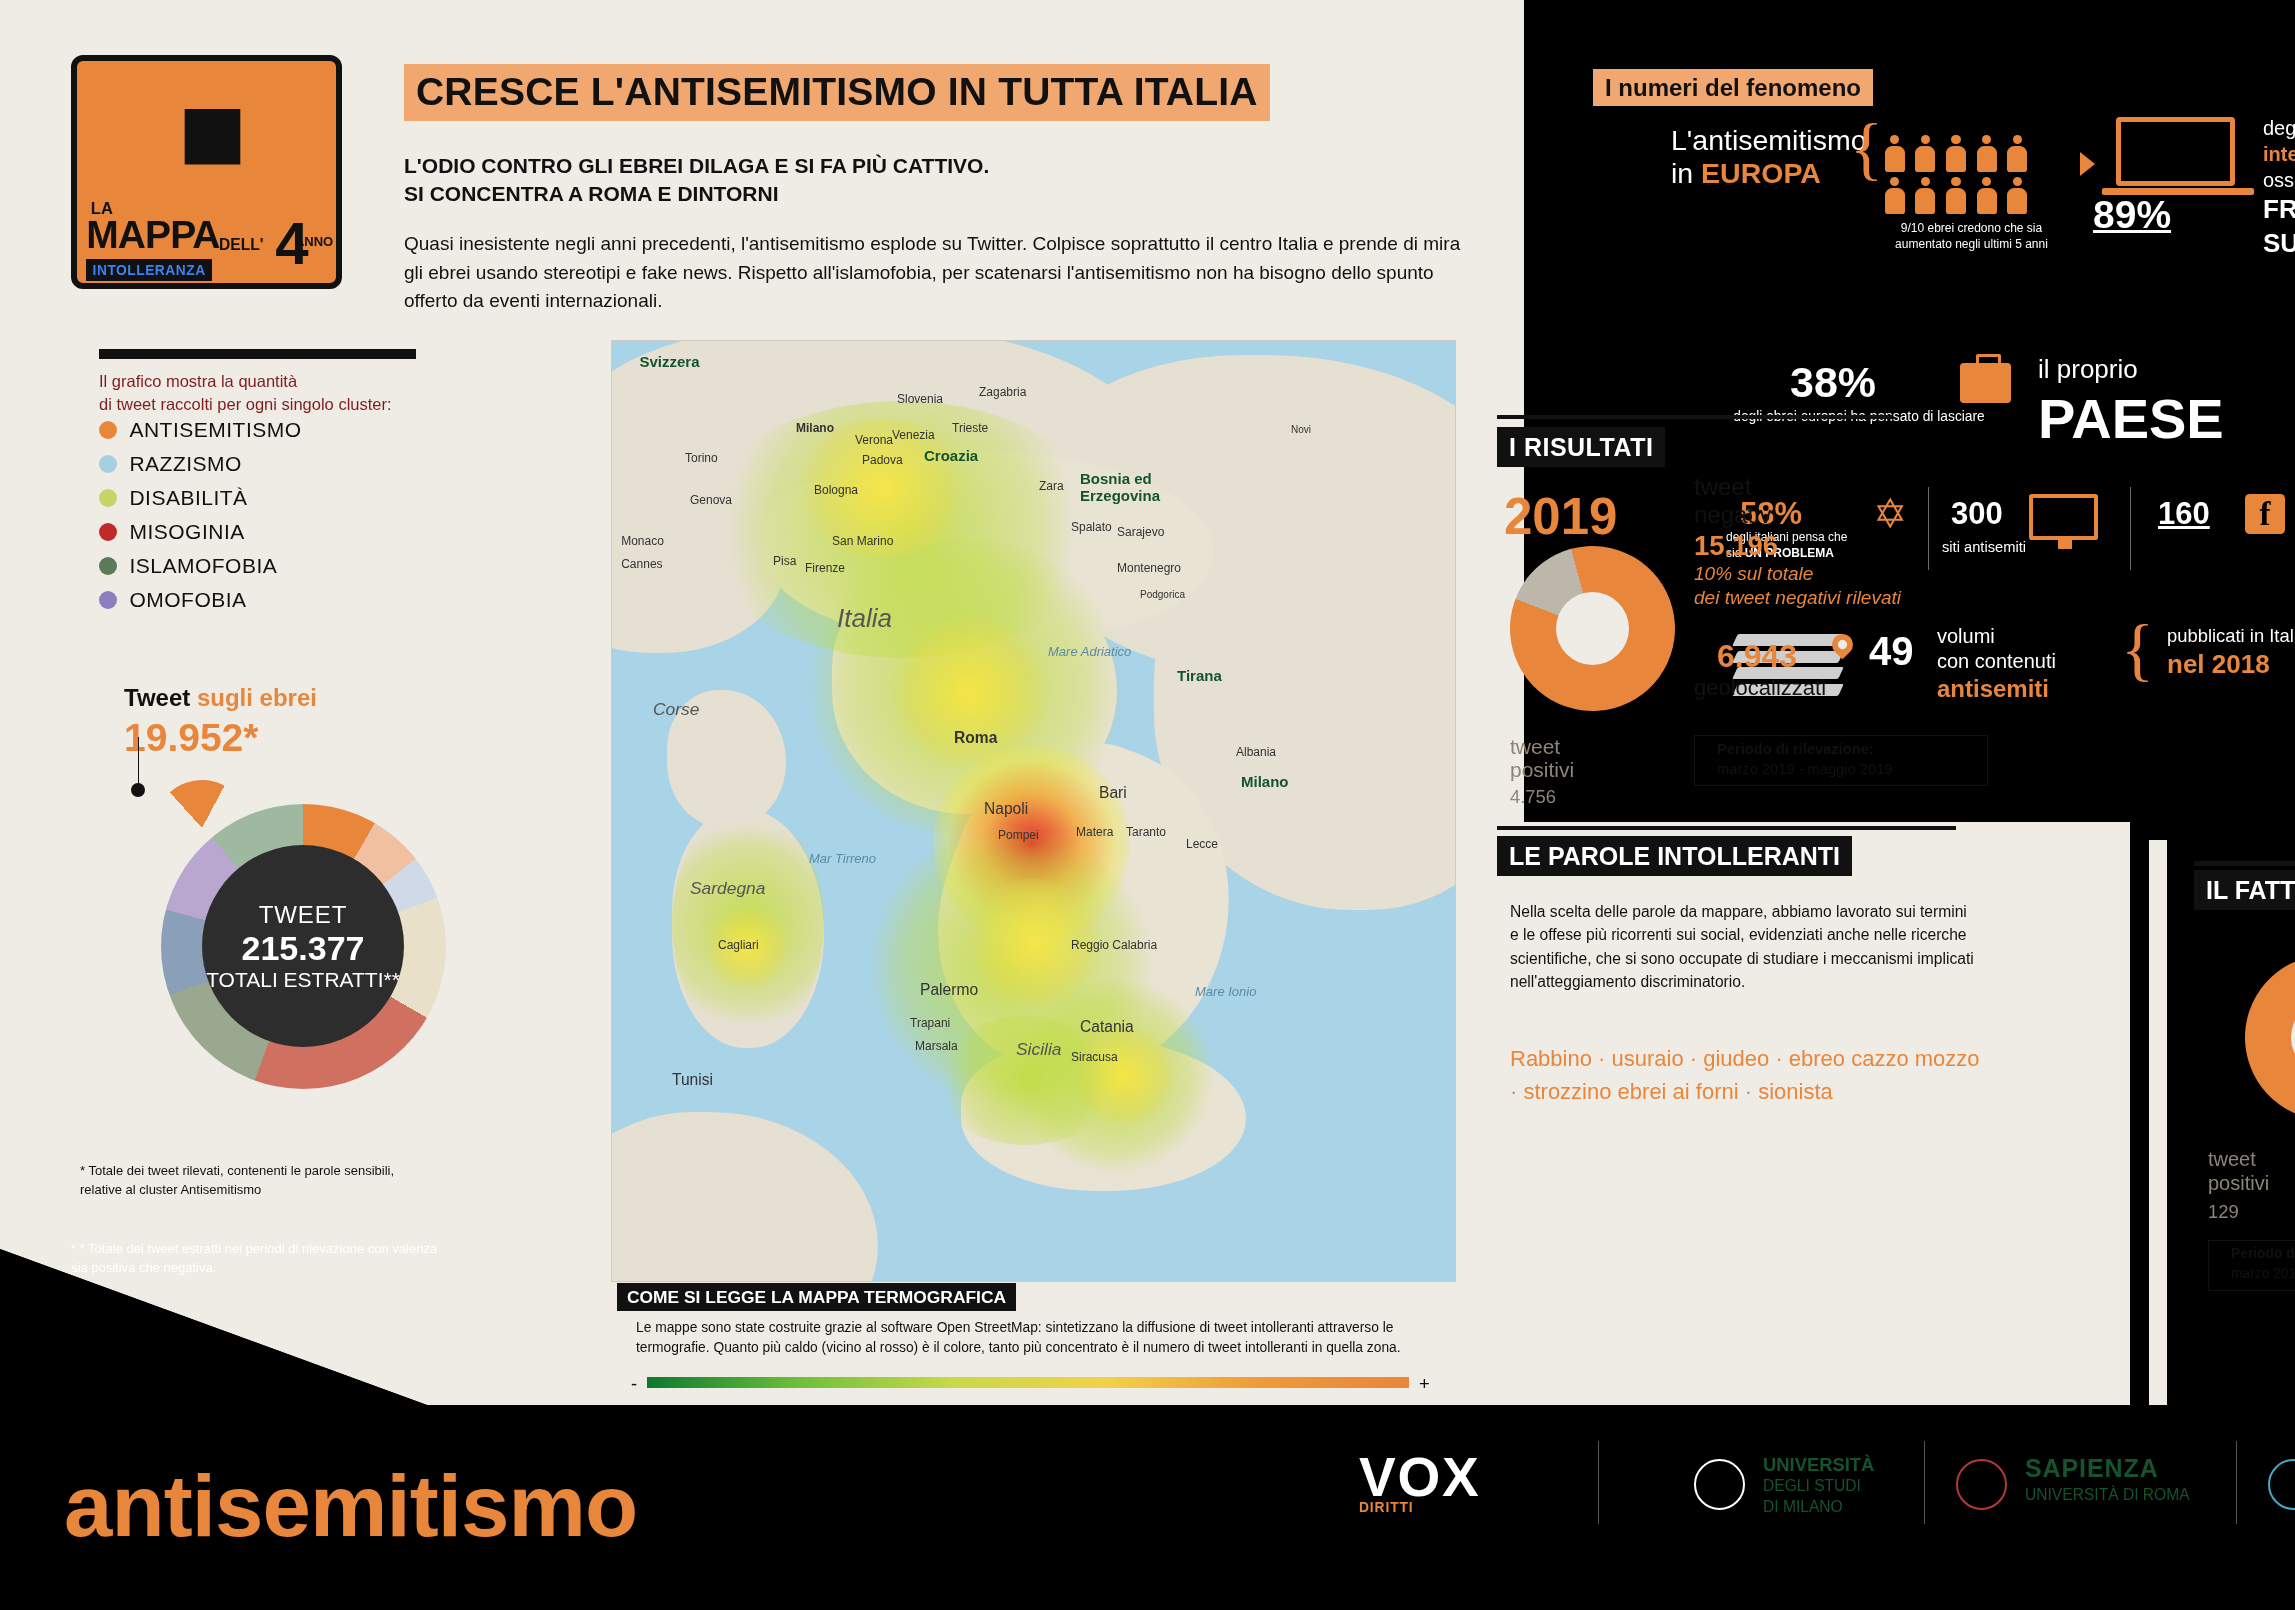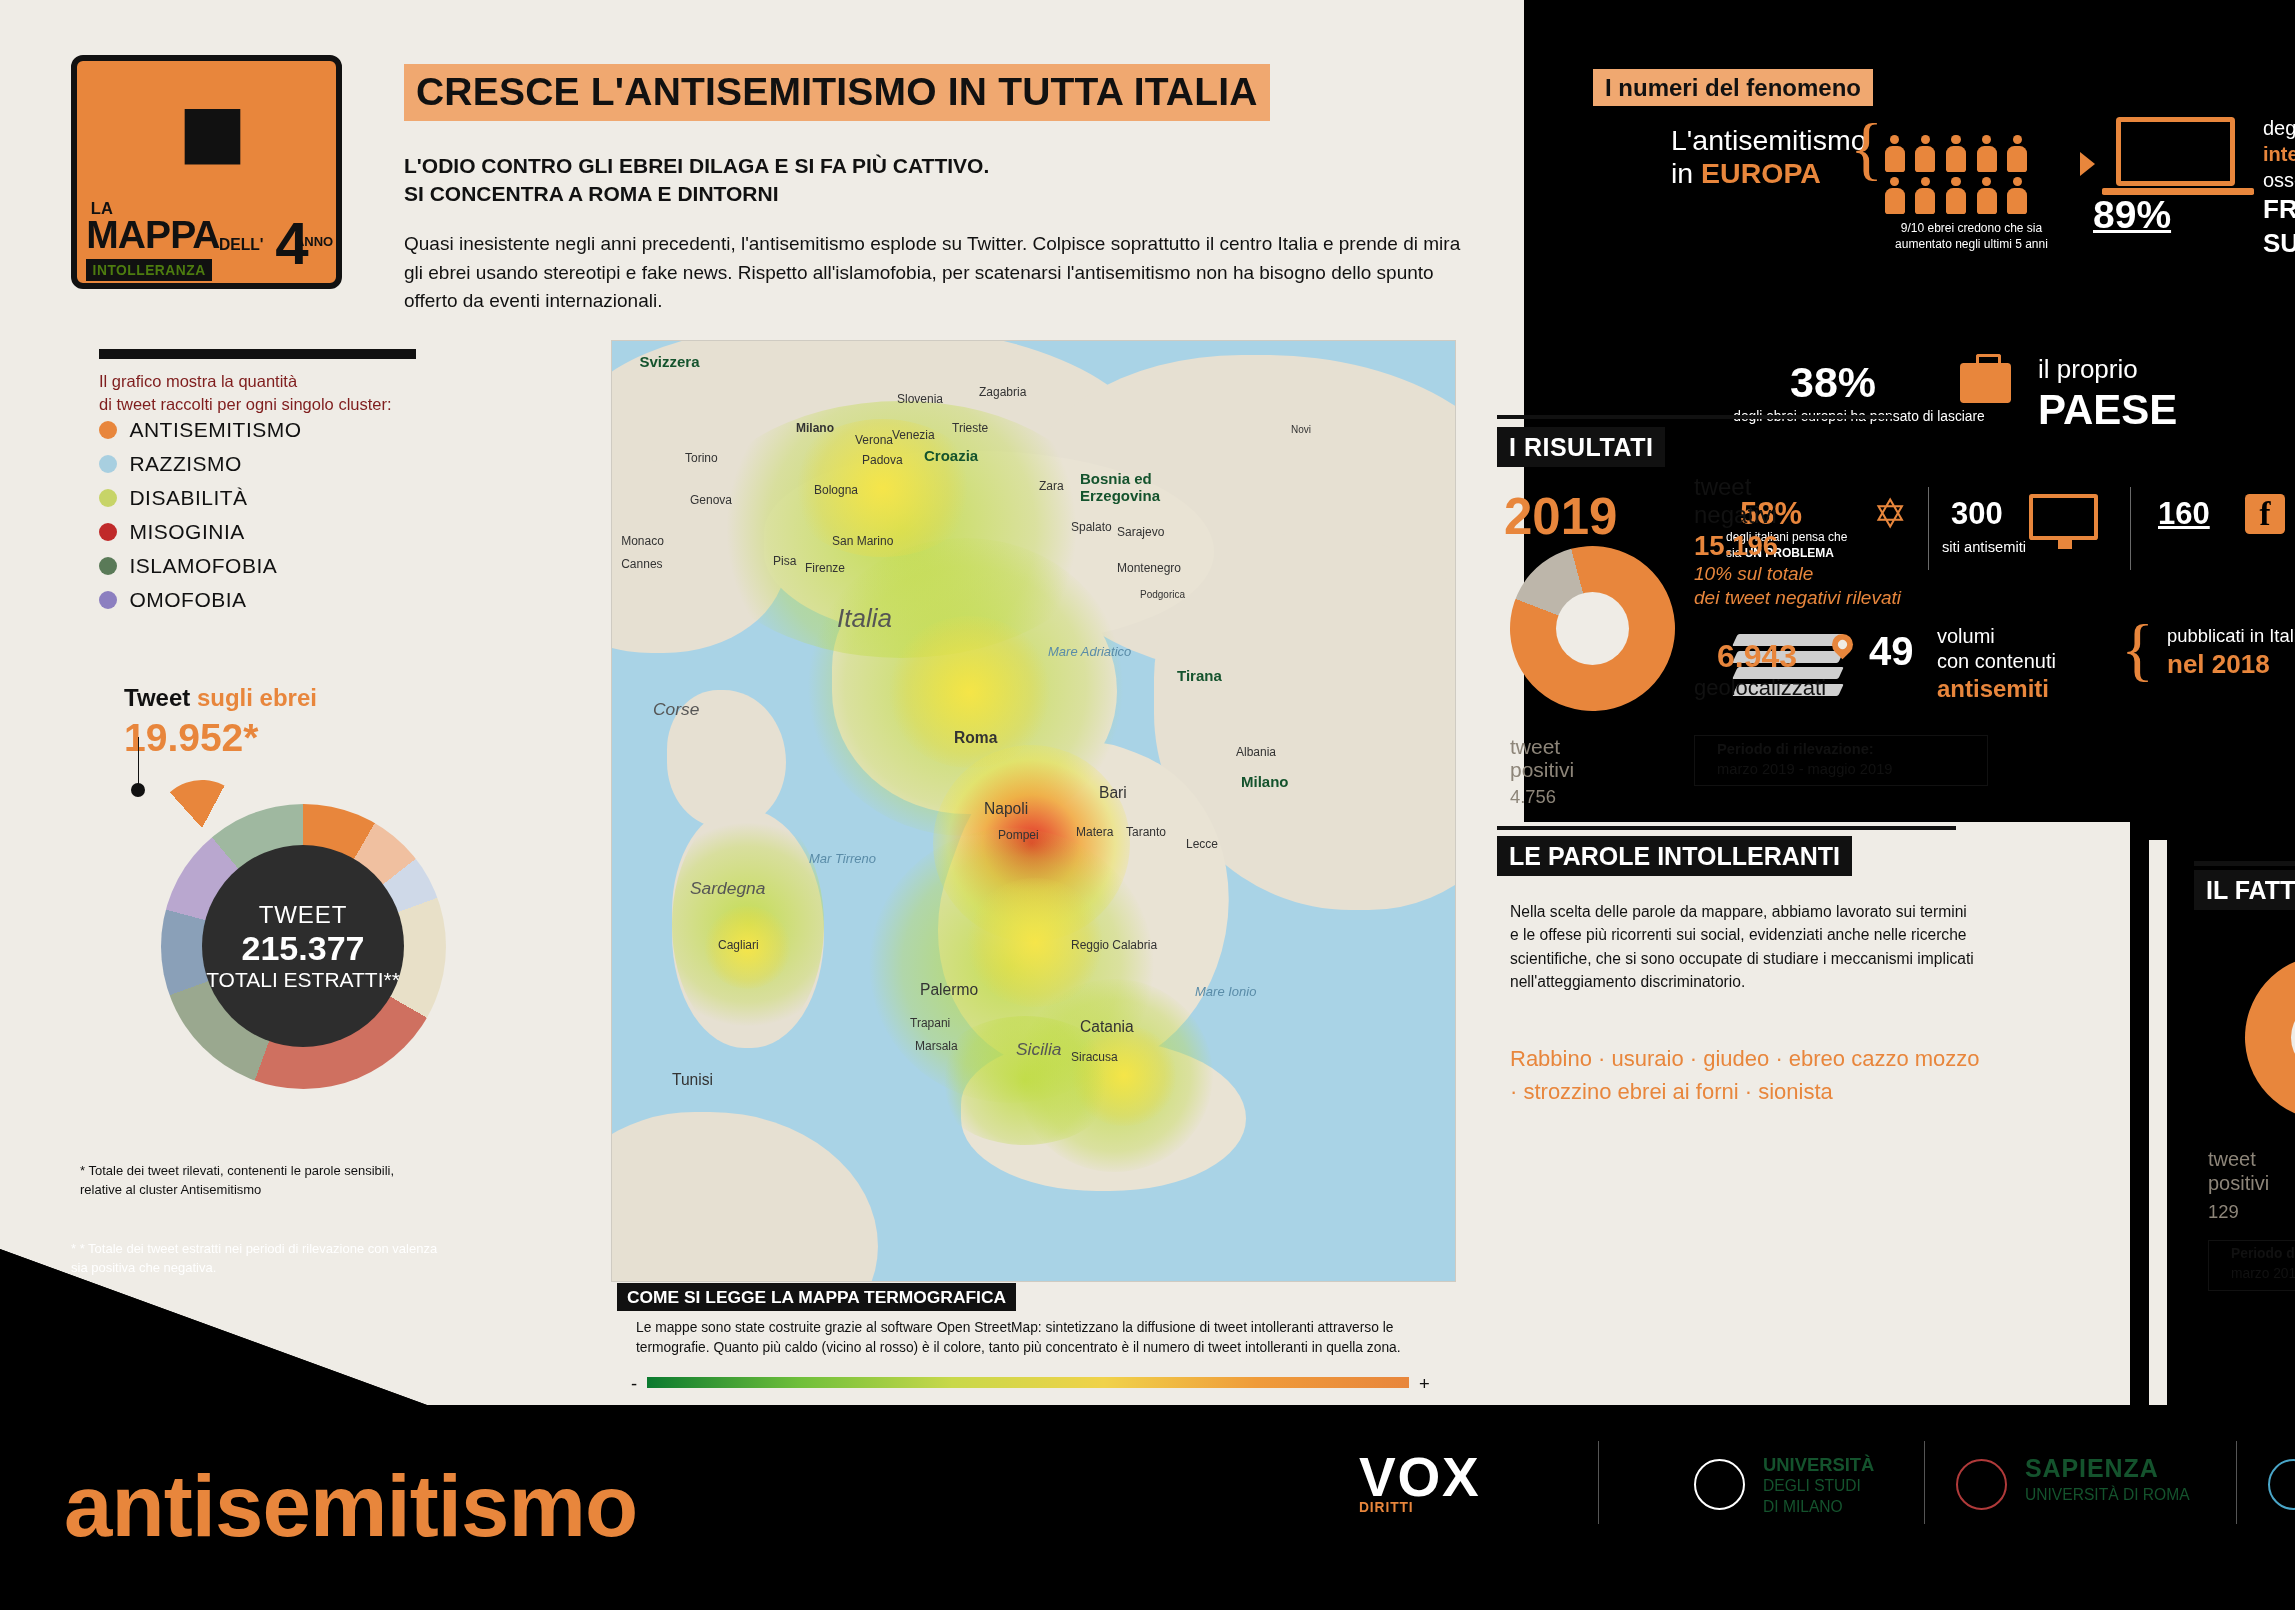--- a/index.html
+++ b/index.html
@@ -43,21 +43,21 @@
   .logo-la {
     position:absolute; left:13.8px; top:138px; color:#111; font-size:16.5px; font-weight:bold;
   }
   .logo-mappa {
     position:absolute; left:9.2px; top:152px; color:#111; font-size:39px; font-weight:bold; letter-spacing:-0.9px;
   }
   .logo-dell {
     position:absolute; left:142px; top:175px; color:#111; font-size:15.6px; font-weight:bold;
   }
   .logo-intoll {
-    position:absolute; left:9.2px; top:198px; background:#111; color:#4d7c0f;
+    position:absolute; left:9.2px; top:198px; background:#111; color:#3b82f6;
     font-size:13.8px; font-weight:bold; padding:3.7px 6.4px; letter-spacing:0.5px;
   }
   .logo-anno-num { position:absolute; right:27.5px; bottom:4.6px; color:#111; font-size:60px; font-weight:bold; }
   .logo-anno-lbl { position:absolute; right:2.8px; bottom:34px; color:#111; font-size:13px; font-weight:bold; }
 
   .h1 {
     position:absolute; left:404px; top:64px;
     background:#f0a870; color:#111;
     font-size:39px; font-weight:bold; letter-spacing:0.2px;
     padding:5.5px 12px 7.3px 12px;
@@ -110,21 +110,21 @@
   .blk4 .big { font-size:26px; font-weight:bold; }
 
   .arrow { position:absolute; width:0; height:0; border-top:12px solid transparent; border-bottom:12px solid transparent; border-left:15.6px solid #e8863c; }
 
   
   .s38 { position:absolute; left:1790px; top:358px; color:#fff; font-size:43px; font-weight:bold; }
   .s38sub { position:absolute; left:1726px; top:409px; width:266px; color:#fff; font-size:13.8px; text-align:center; }
   .briefcase { position:absolute; left:1960px; top:363px; width:51px; height:40px; background:#e8863c; border-radius:3.7px; }
   .briefcase:before { content:""; position:absolute; left:15.6px; top:-9.2px; width:19px; height:9.2px; border:3.7px solid #e8863c; border-bottom:none; border-radius:2.8px 2.8px 0 0; }
   .proprio { position:absolute; left:2038px; top:354px; color:#fff; font-size:26px; }
-  .paese { position:absolute; left:2038px; top:386px; color:#fff; font-size:42px; font-weight:bold; }
+  .paese { position:absolute; left:2038px; top:386px; color:#fff; font-size:56px; font-weight:bold; }
   .epis { position:absolute; left:2277px; top:349px; width:349px; color:#fff; font-size:22px; font-weight:bold; line-height:1.25; text-align:center; }
 
   .s58 { position:absolute; left:1740px; top:496px; color:#e8863c; font-size:31px; font-weight:bold; }
   .s58sub { position:absolute; left:1726px; top:530px; width:133px; color:#fff; font-size:12px; line-height:1.3; }
   .s58sub b { color:#fff; }
   .starsmall { position:absolute; left:1873px; top:494px; color:#e8863c; font-size:41px; line-height:1; }
   .s300 { position:absolute; left:1951px; top:496px; color:#fff; font-size:31px; font-weight:bold; }
   .s300sub { position:absolute; left:1942px; top:539px; color:#fff; font-size:14.7px; }
   .monitor { position:absolute; left:2029px; top:494px; width:69px; height:46px; border:4.6px solid #e8863c; border-radius:2.8px; }
   .monitor:after { content:""; position:absolute; left:25px; bottom:-13px; width:13.8px; height:13px; background:#e8863c; }

